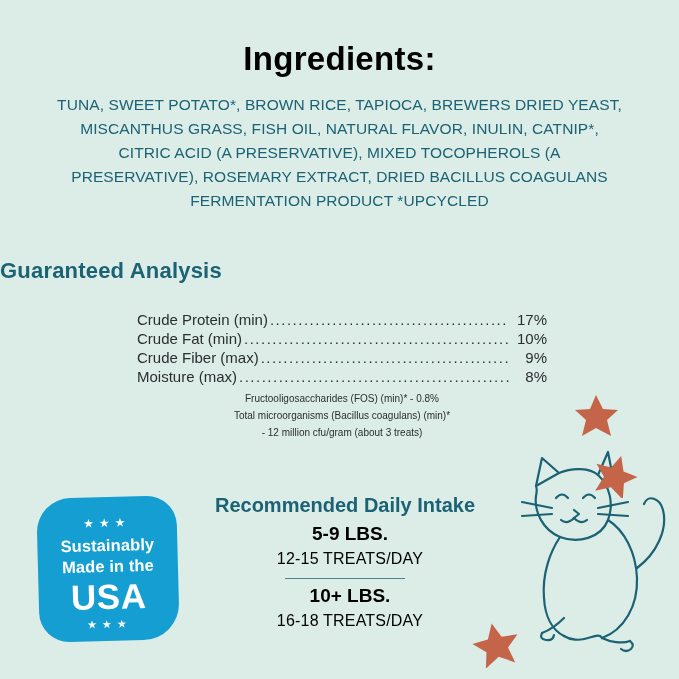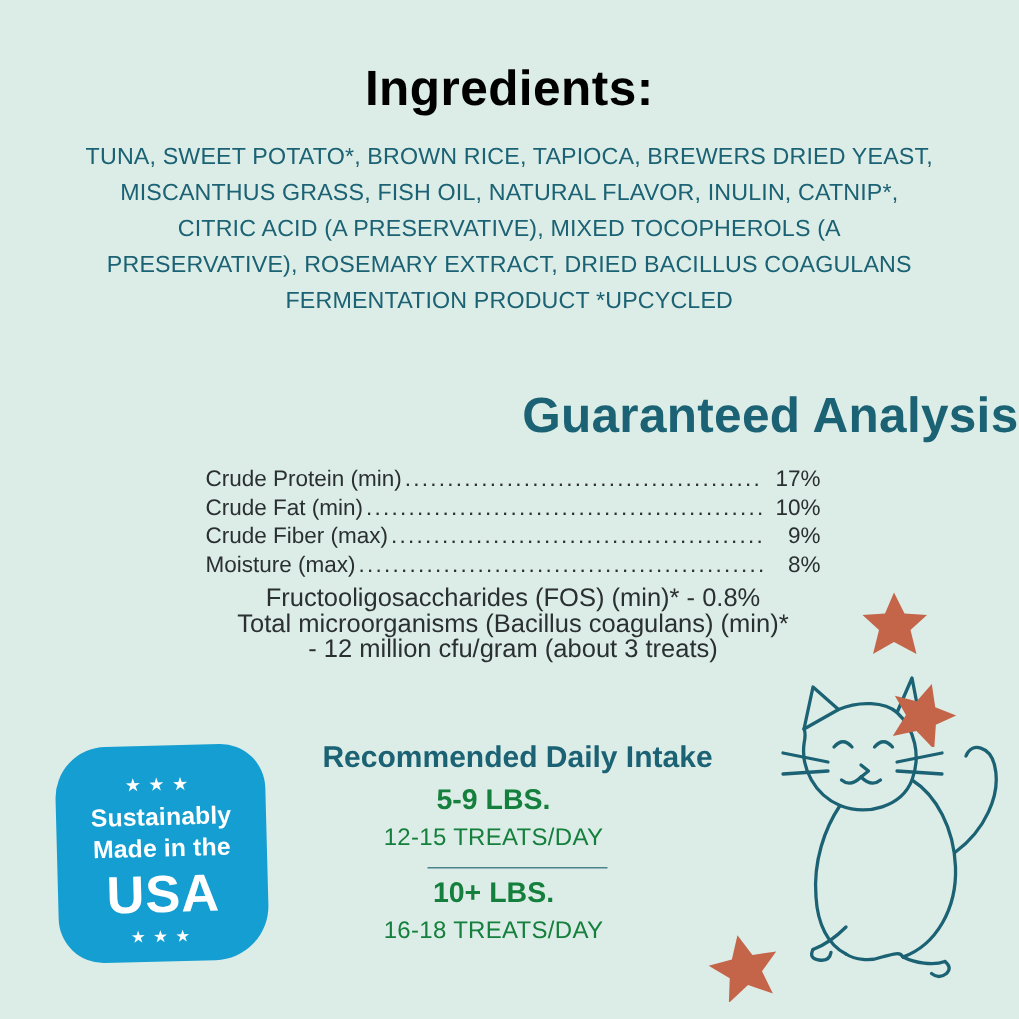--- a/index.html
+++ b/index.html
@@ -44,22 +44,22 @@
     color: #1b6274;
     letter-spacing: 0.1px;
   }
 
   
   .ga-title {
     position: absolute;
     top: 258px;
     left: 0;
     width: 679px;
-    text-align: right;
-    font-size: 33px;
+    text-align: left;
+    font-size: 22px;
     font-weight: bold;
     color: #1b6274;
     letter-spacing: 0.2px;
   }
   .ga-table {
     position: absolute;
     top: 310px;
     left: 137px;
     width: 410px;
     font-size: 15px;
@@ -85,42 +85,42 @@
     flex: 0 0 auto;
     text-align: right;
     min-width: 36px;
   }
   .ga-notes {
     position: absolute;
     top: 390px;
     left: 137px;
     width: 410px;
     text-align: center;
-    font-size: 17px;
+    font-size: 10px;
     line-height: 17px;
     color: #2a2f31;
   }
 
   
   .rdi-title {
     position: absolute;
     top: 494px;
     left: 185px;
     width: 320px;
     text-align: center;
     font-size: 20px;
     font-weight: bold;
     color: #1b6274;
   }
   .rdi-block {
     position: absolute;
-    left: 169px;
+    left: 190px;
     width: 320px;
     text-align: center;
-    color: #15803d;
+    color: #000000;
   }
   .rdi-weight {
     font-size: 19px;
     font-weight: bold;
     line-height: 24px;
   }
   .rdi-amount {
     font-size: 16px;
     line-height: 25px;
     letter-spacing: 0.2px;

